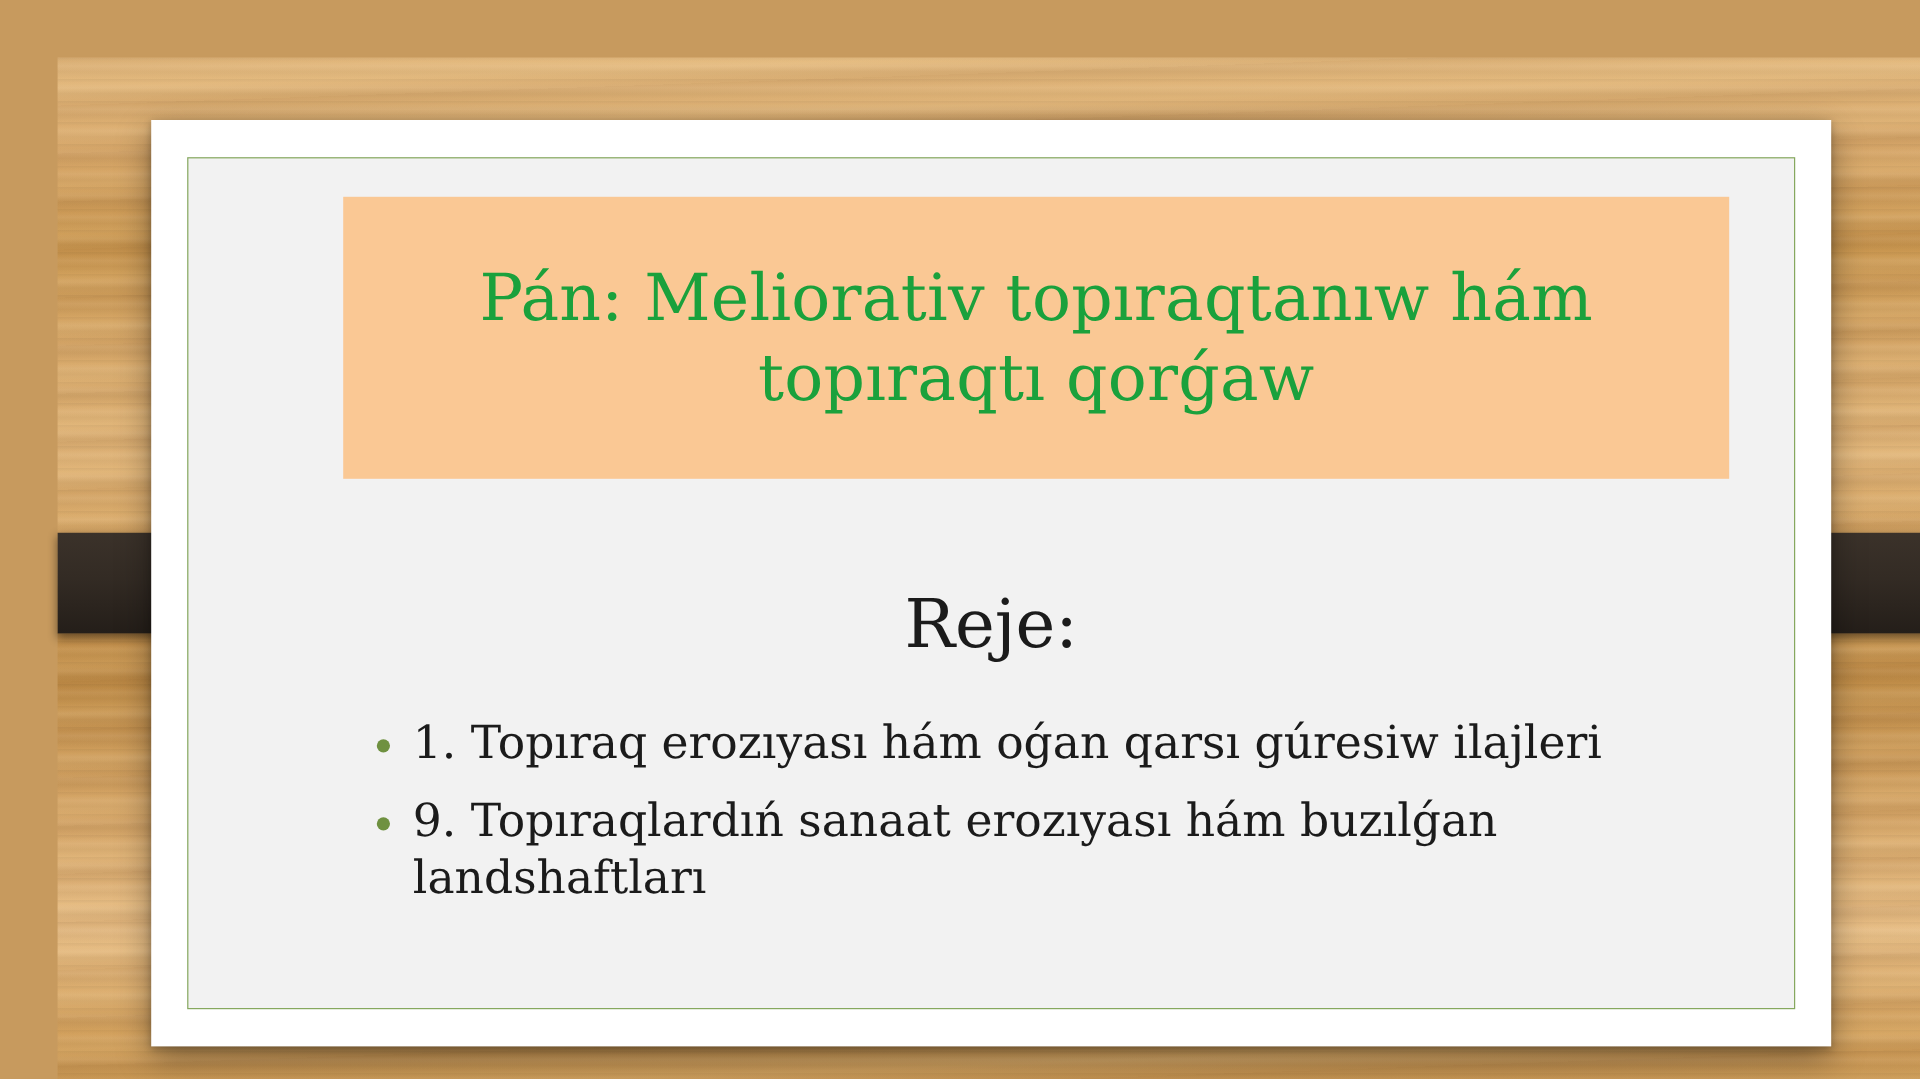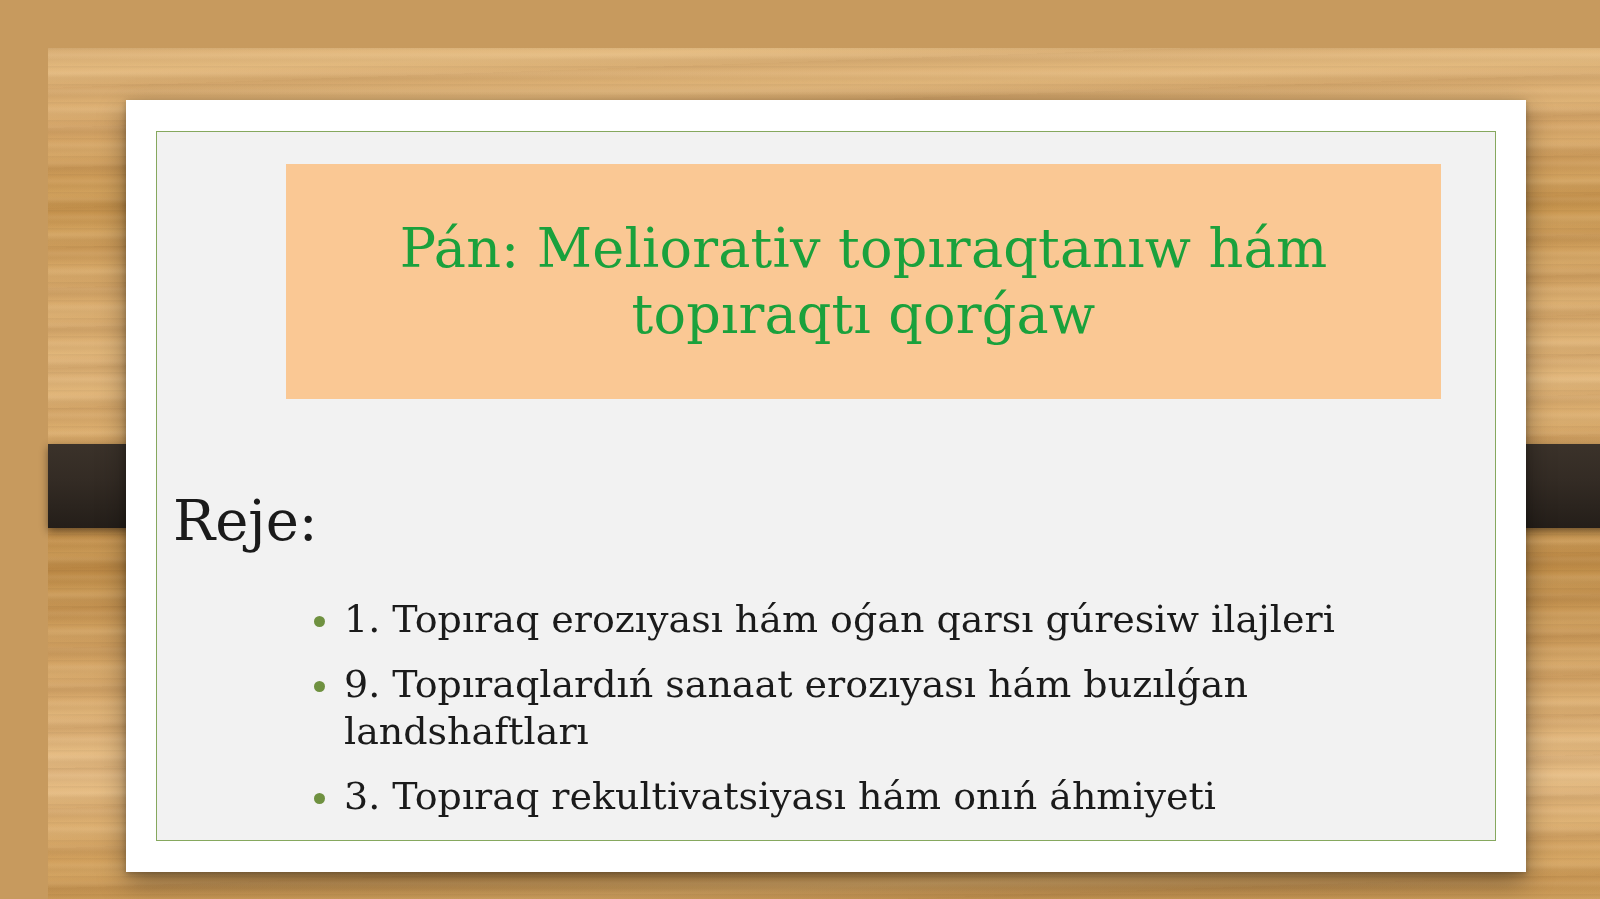--- a/index.html
+++ b/index.html
@@ -106,21 +106,21 @@
     font-weight: 400;
     letter-spacing: 0.2px;
   }
 
   
   #reje-heading {
     position: absolute;
     left: 0;
     right: 0;
     top: 340px;
-    text-align: left;
+    text-align: center;
     font-size: 56px;
     color: #1b1b1b;
     font-weight: 400;
   }
 
   
   #bullet-list {
     position: absolute;
     left: 113px;
     right: 100px;
@@ -162,17 +162,16 @@
 
     <div id="title-band">
       <div id="title-text">Pán: Meliorativ topıraqtanıw hám topıraqtı qorǵaw</div>
     </div>
 
     <div id="reje-heading">Reje:</div>
 
     <ul id="bullet-list">
       <li>1. Topıraq erozıyası hám oǵan qarsı gúresiw ilajleri</li>
       <li>9. Topıraqlardıń sanaat erozıyası hám buzılǵan landshaftları</li>
-      <li>3. Topıraq rekultivatsiyası hám onıń áhmiyeti</li>
     </ul>
 
   </div>
 </div>
 
 </body></html>

